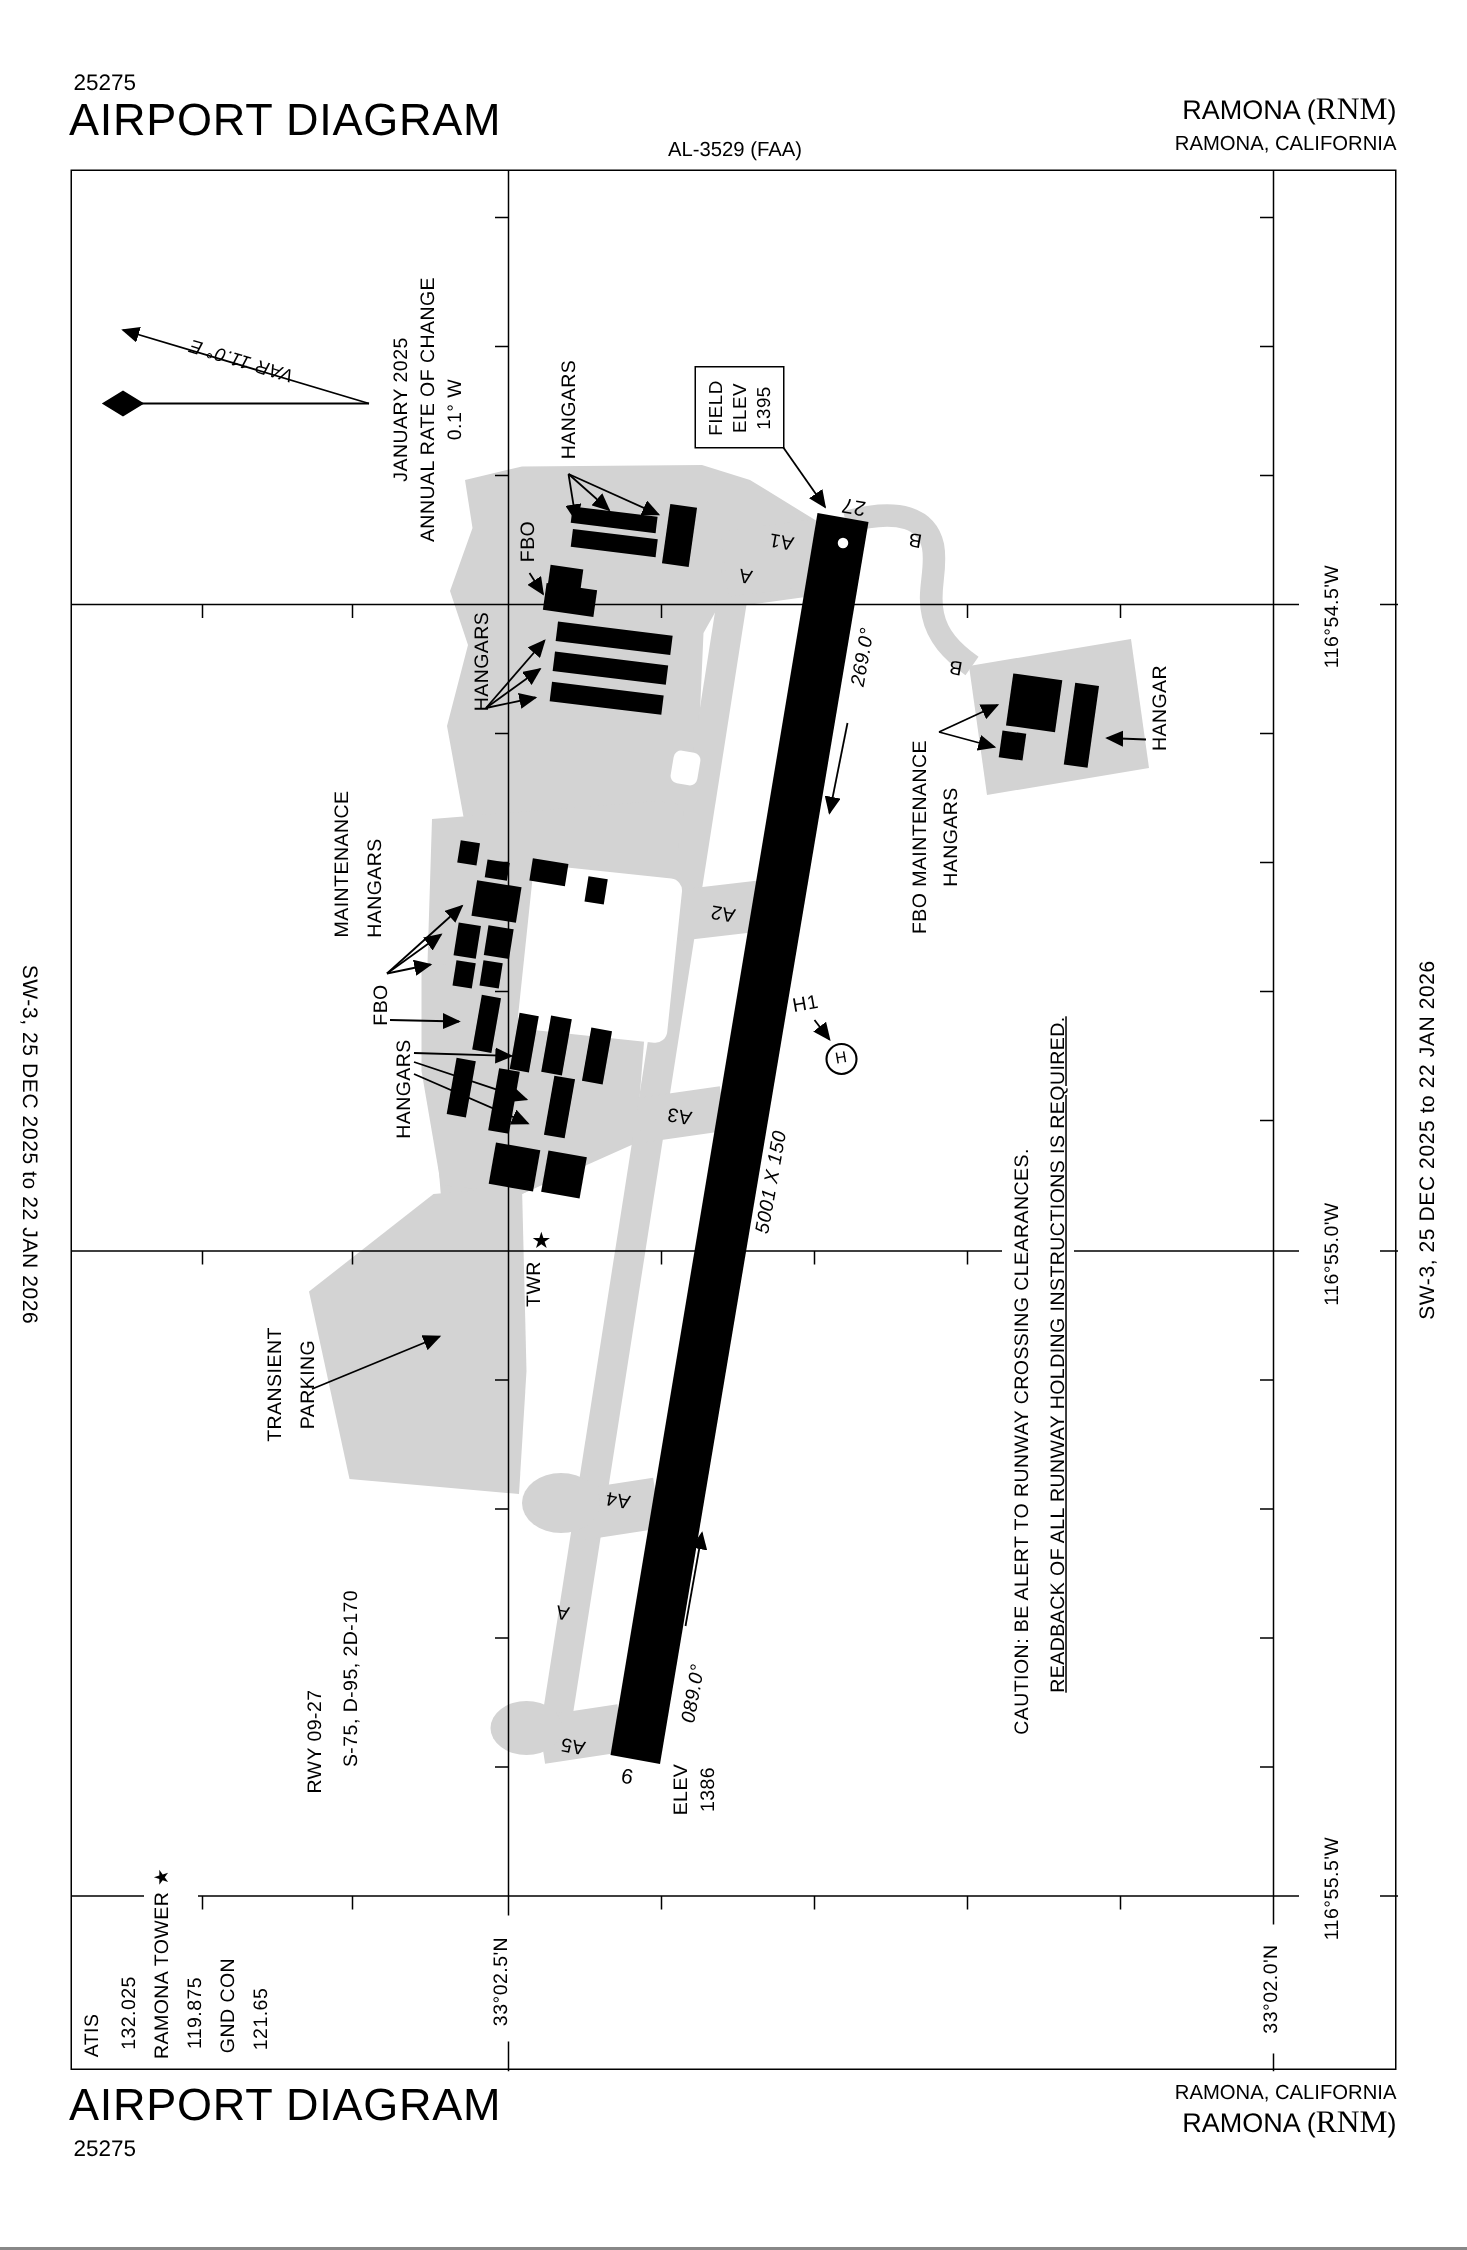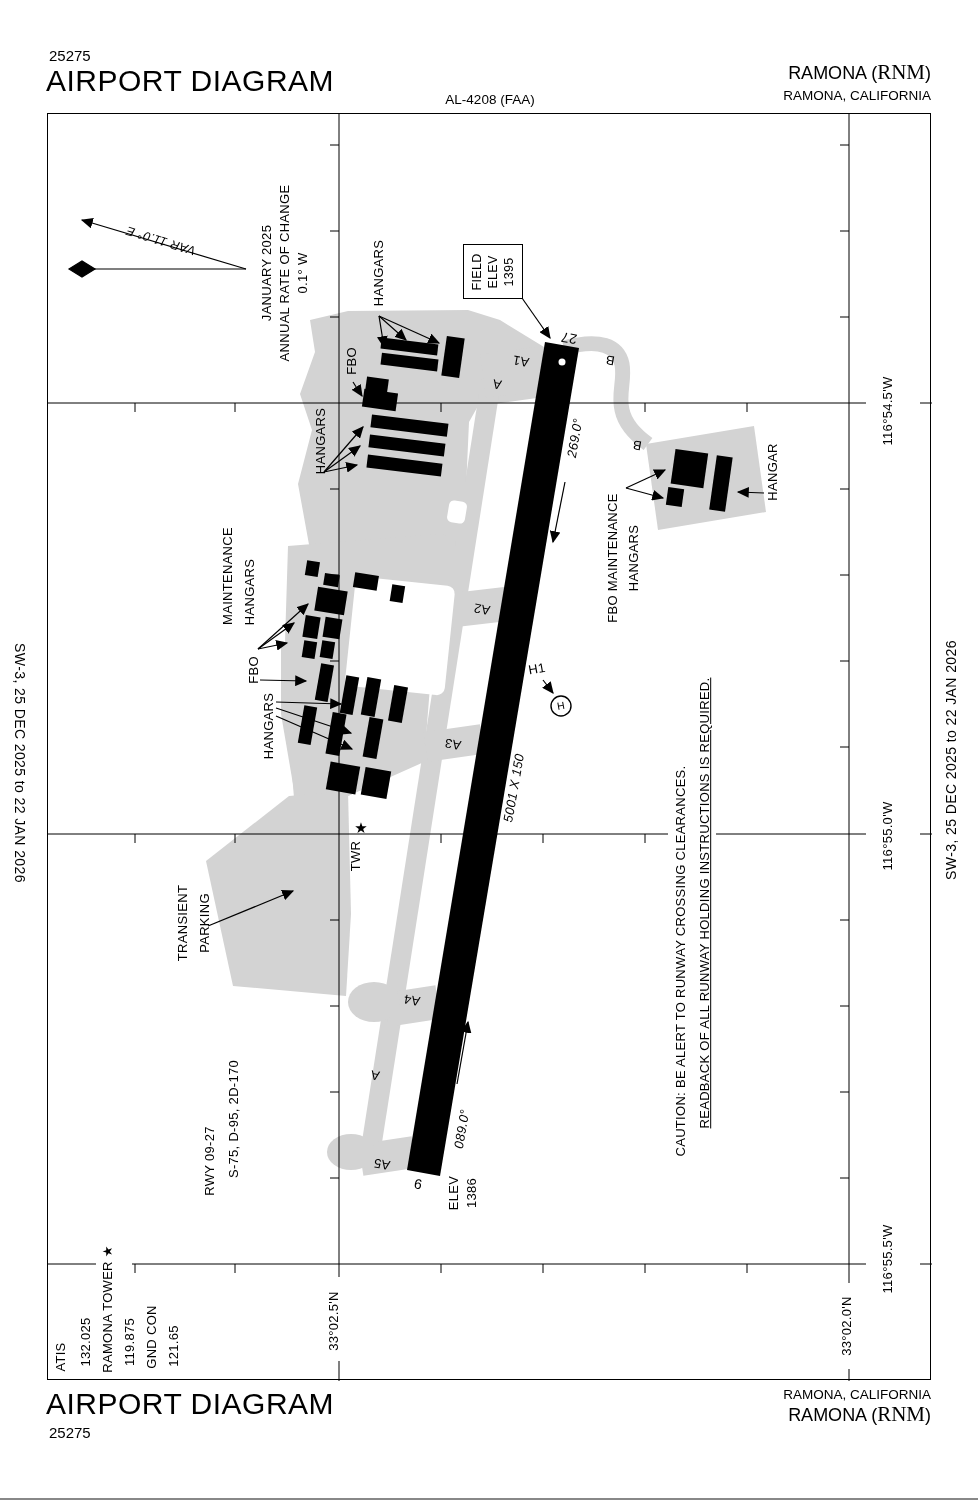--- a/index.html
+++ b/index.html
@@ -41,21 +41,21 @@
           transform:translate(-50%,-50%) rotate(-90deg);
           text-align:center;font-size:12.5px;line-height:16px;letter-spacing:.3px;}
 </style>
 </head>
 <body>
 
 <div class="page">
 
   <div class="hdr-num">25275</div>
   <div class="hdr-title">AIRPORT DIAGRAM</div>
-  <div class="hdr-alid">AL-4208 (FAA)</div>
+  <div class="hdr-alid">AL-3529 (FAA)</div>
   <div class="hdr-apt"><span>RAMONA (</span><span class="serif">RNM</span><span>)</span></div>
   <div class="hdr-loc">RAMONA, CALIFORNIA</div>
 
   <div class="edge" style="--r:90deg;left:20px;top:763px;">SW-3,  25 DEC 2025  to  22 JAN 2026</div>
   <div class="edge" style="--r:-90deg;left:951px;top:760px;">SW-3,  25 DEC 2025  to  22 JAN 2026</div>
 
   <div class="map">
     <svg width="884" height="1267" viewBox="0 0 884 1267">
       <defs>
         <marker id="ah" markerWidth="11" markerHeight="9" refX="9" refY="4.5" orient="auto">

